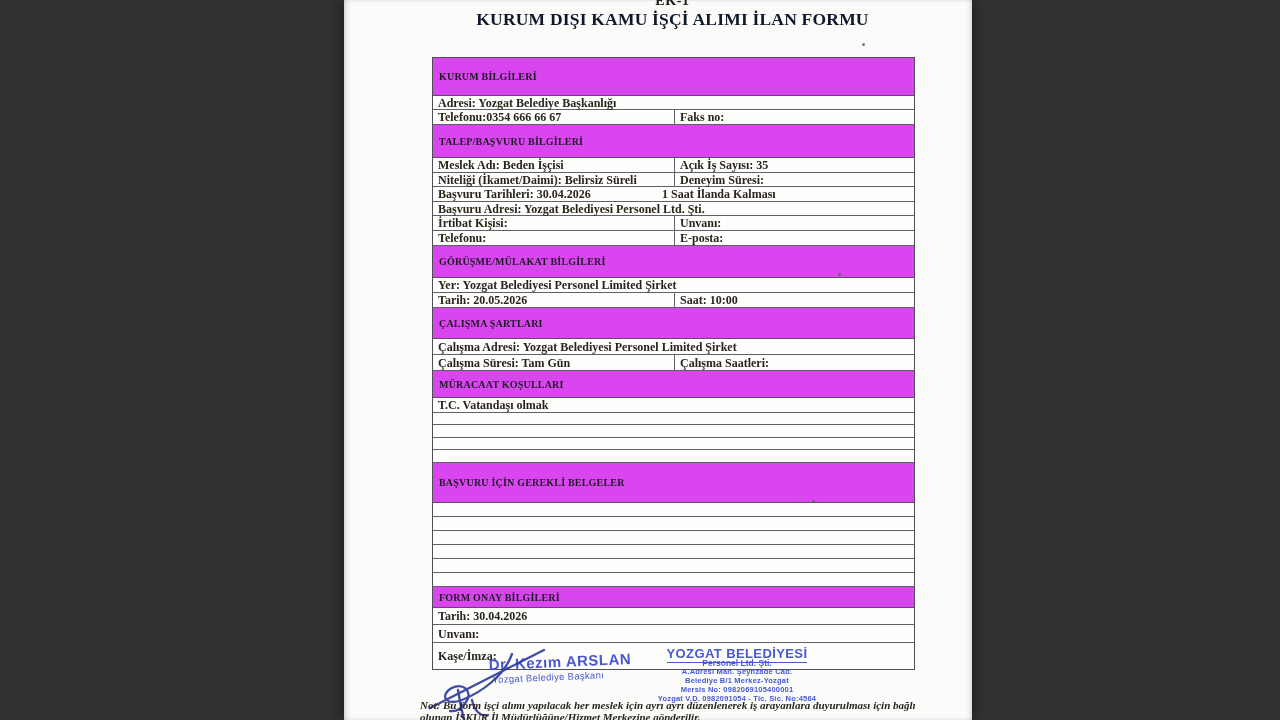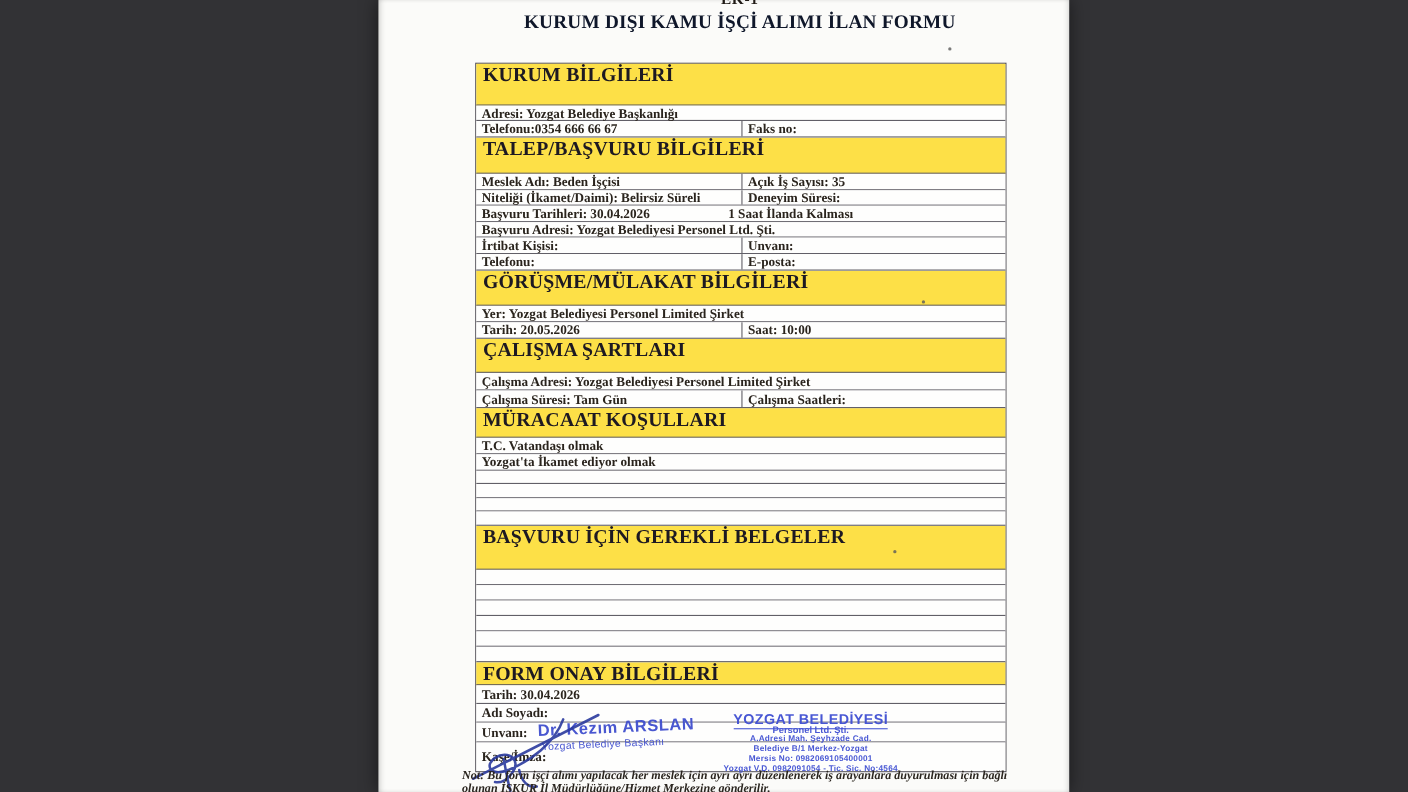--- a/index.html
+++ b/index.html
@@ -20,23 +20,23 @@
   }
   .doc-title{
     position:absolute;top:9px;left:58px;width:541px;text-align:center;
     font-weight:bold;font-size:17.5px;color:#0f172a;letter-spacing:.2px;
   }
   .tbl{
     position:absolute;left:88px;top:57px;width:481px;
     border:1.5px solid #504e55;background:#fdfdfc;box-sizing:content-box;
   }
   .hd{
-    display:flex;
-    background:#fde047;border-bottom:1px solid #55535a;
-    padding:0 6px;font-weight:bold;font-size:18px;color:#1d1922;
+    display:flex;align-items:center;
+    background:#d946ef;border-bottom:1px solid #55535a;
+    padding:0 6px;font-weight:bold;font-size:10px;color:#1d1922;
     letter-spacing:.2px;box-sizing:border-box;
   }
   .row{
     position:relative;display:flex;align-items:center;
     border-bottom:1px solid #615f67;box-sizing:border-box;
     font-size:12px;font-weight:bold;color:#2a241d;line-height:1;
     background:#fefefd;
   }
   .row.last{border-bottom:none}
   .cl{padding-left:5px;white-space:nowrap}
@@ -141,46 +141,40 @@
         <span class="cl">Çalışma Süresi: Tam Gün</span>
         <span class="cr">Çalışma Saatleri:</span>
       </div>
 
     <div class="hd" style="height:27px">
         <span>MÜRACAAT KOŞULLARI</span>
       </div>
     <div class="row" style="height:15px">
         <span class="cl">T.C. Vatandaşı olmak</span>
       </div>
-    <div class="row" style="height:15px">
-        <span class="cl">Yozgat'ta İkamet ediyor olmak</span>
-      </div>
     <div class="row" style="height:12px"></div>
     <div class="row" style="height:13px"></div>
     <div class="row" style="height:12px"></div>
     <div class="row" style="height:13px"></div>
 
     <div class="hd" style="height:40px">
         <span>BAŞVURU İÇİN GEREKLİ BELGELER</span>
       </div>
     <div class="row" style="height:14px"></div>
     <div class="row" style="height:14px"></div>
     <div class="row" style="height:14px"></div>
     <div class="row" style="height:14px"></div>
     <div class="row" style="height:14px"></div>
     <div class="row" style="height:14px"></div>
 
     <div class="hd" style="height:21px">
         <span>FORM ONAY BİLGİLERİ</span>
       </div>
     <div class="row" style="height:17px">
         <span class="cl">Tarih: 30.04.2026</span>
-      </div>
-    <div class="row" style="height:17px">
-        <span class="cl">Adı Soyadı:</span>
       </div>
     <div class="row" style="height:18px">
         <span class="cl">Unvanı:</span>
       </div>
     <div class="row last" style="height:26px">
         <span class="cl">Kaşe/İmza:</span>
       </div>
   </div>
 
   <div class="stamp">

